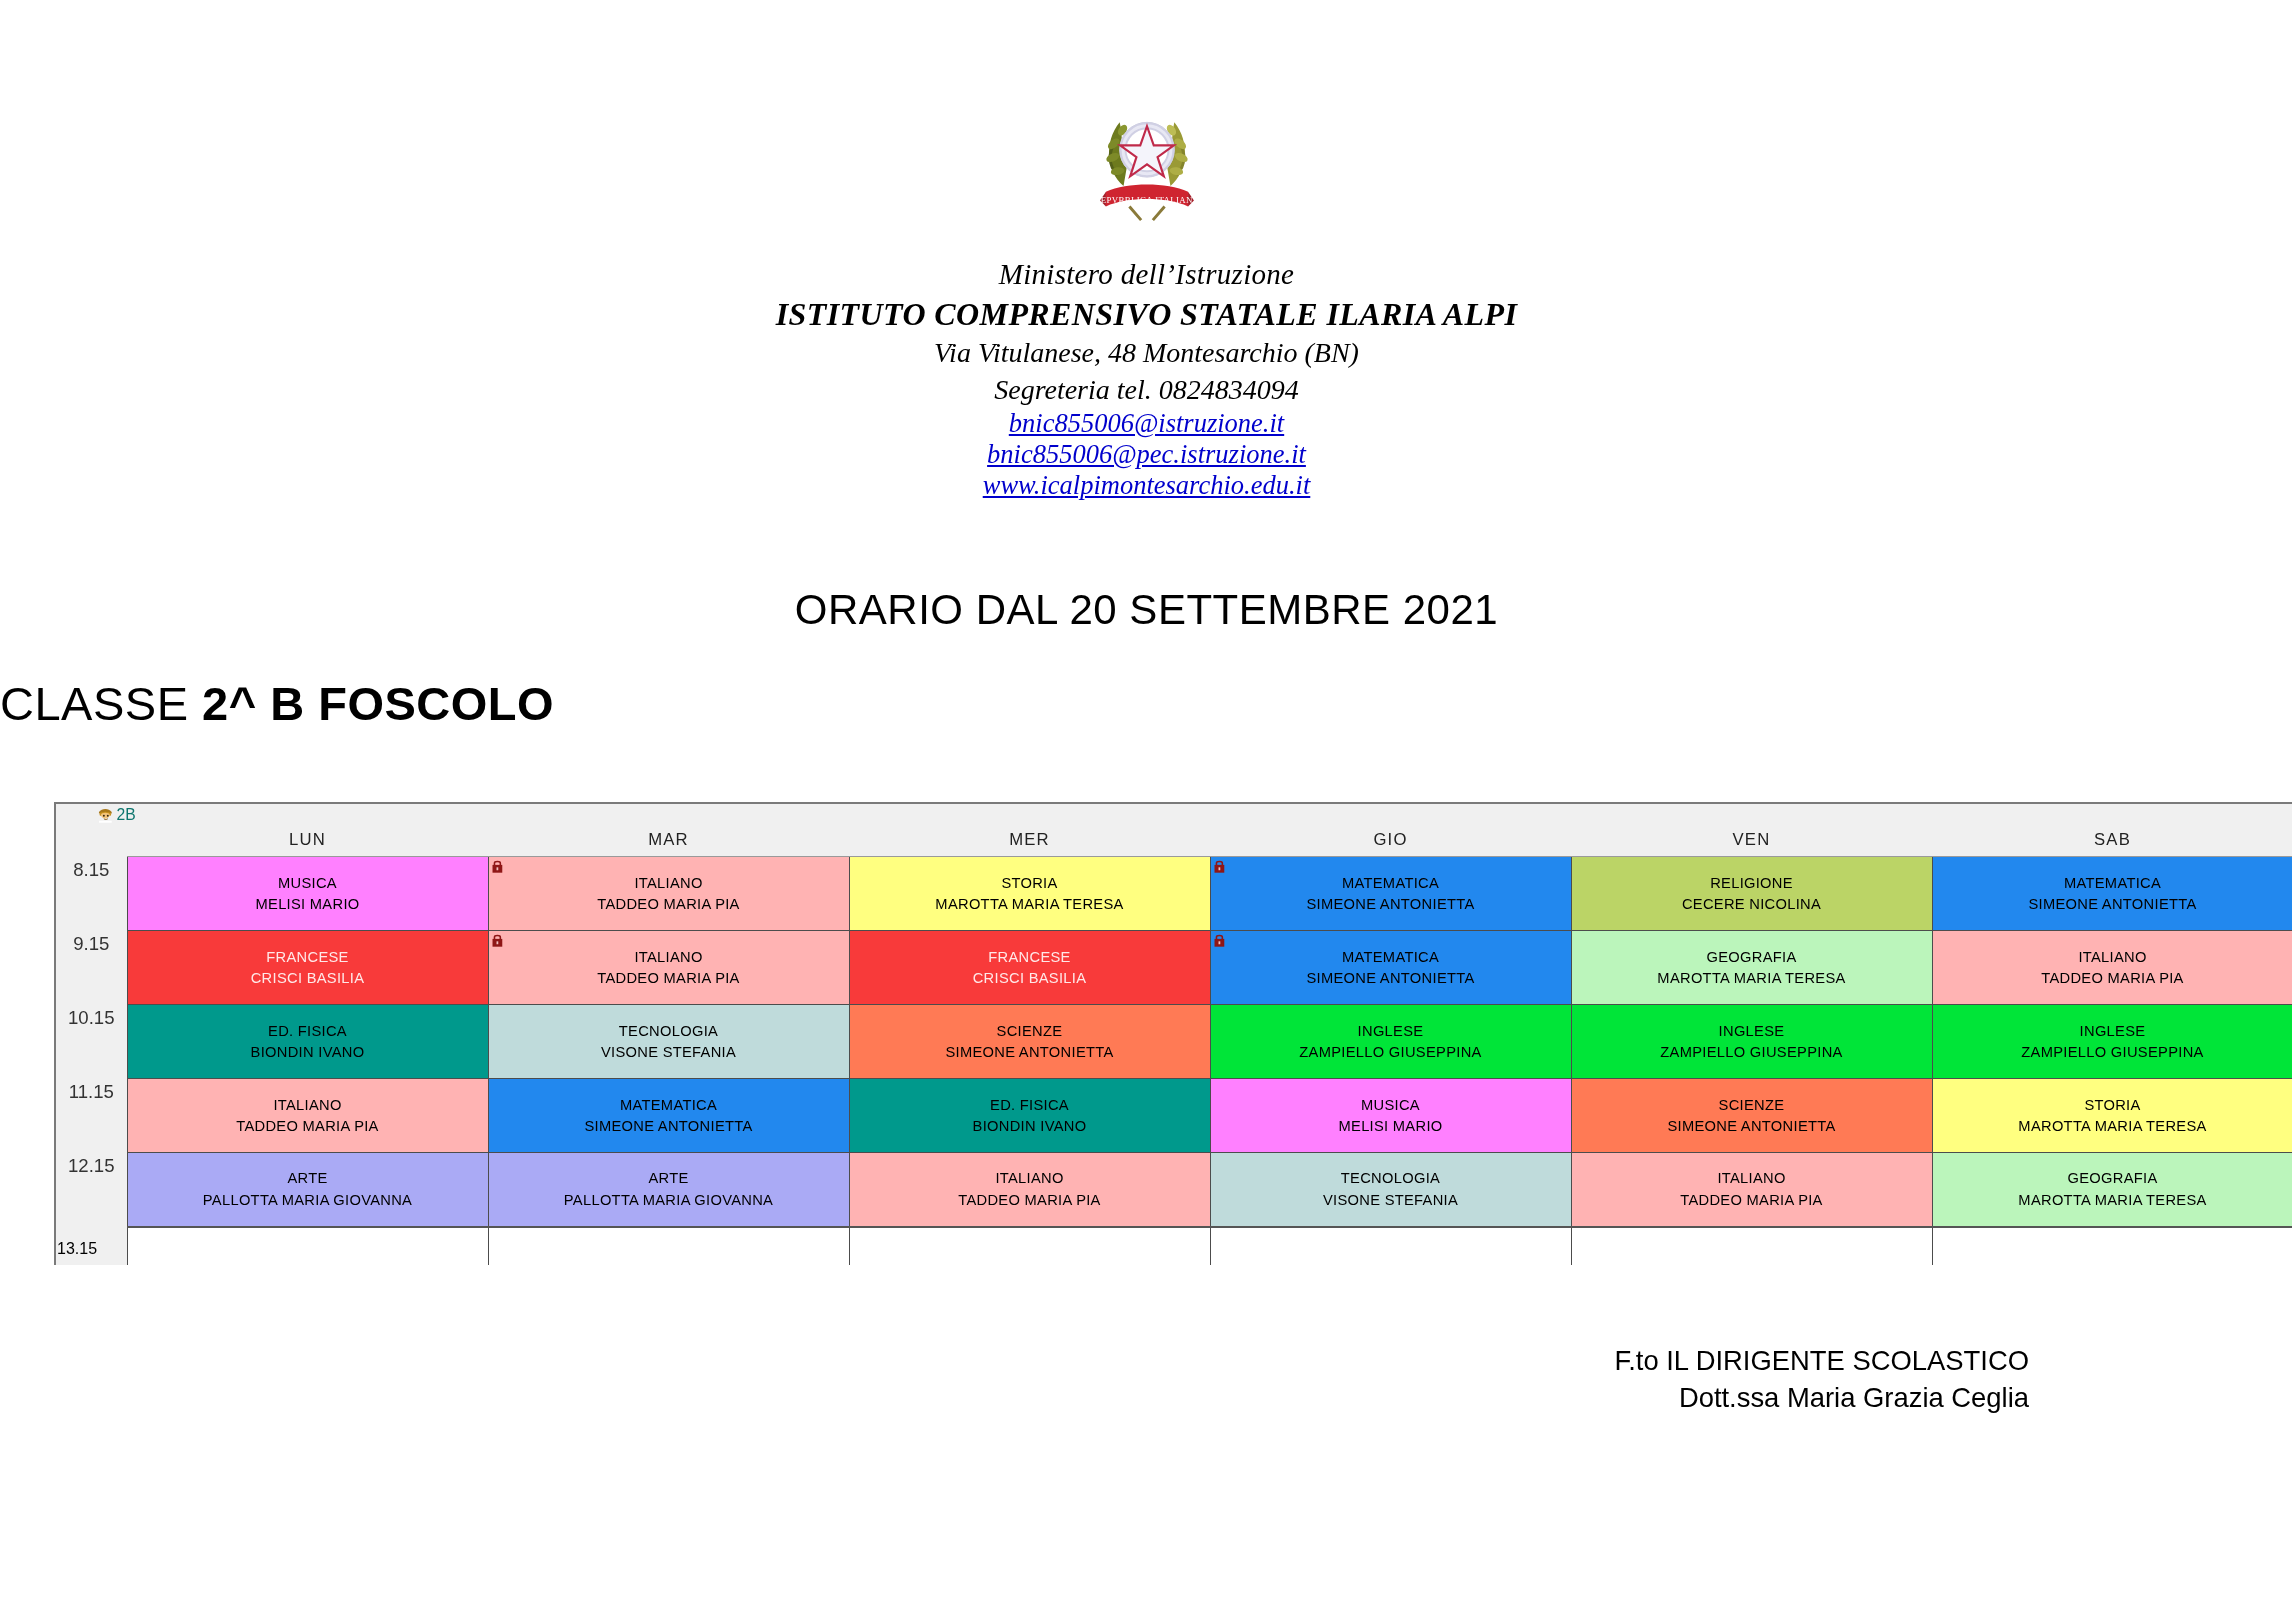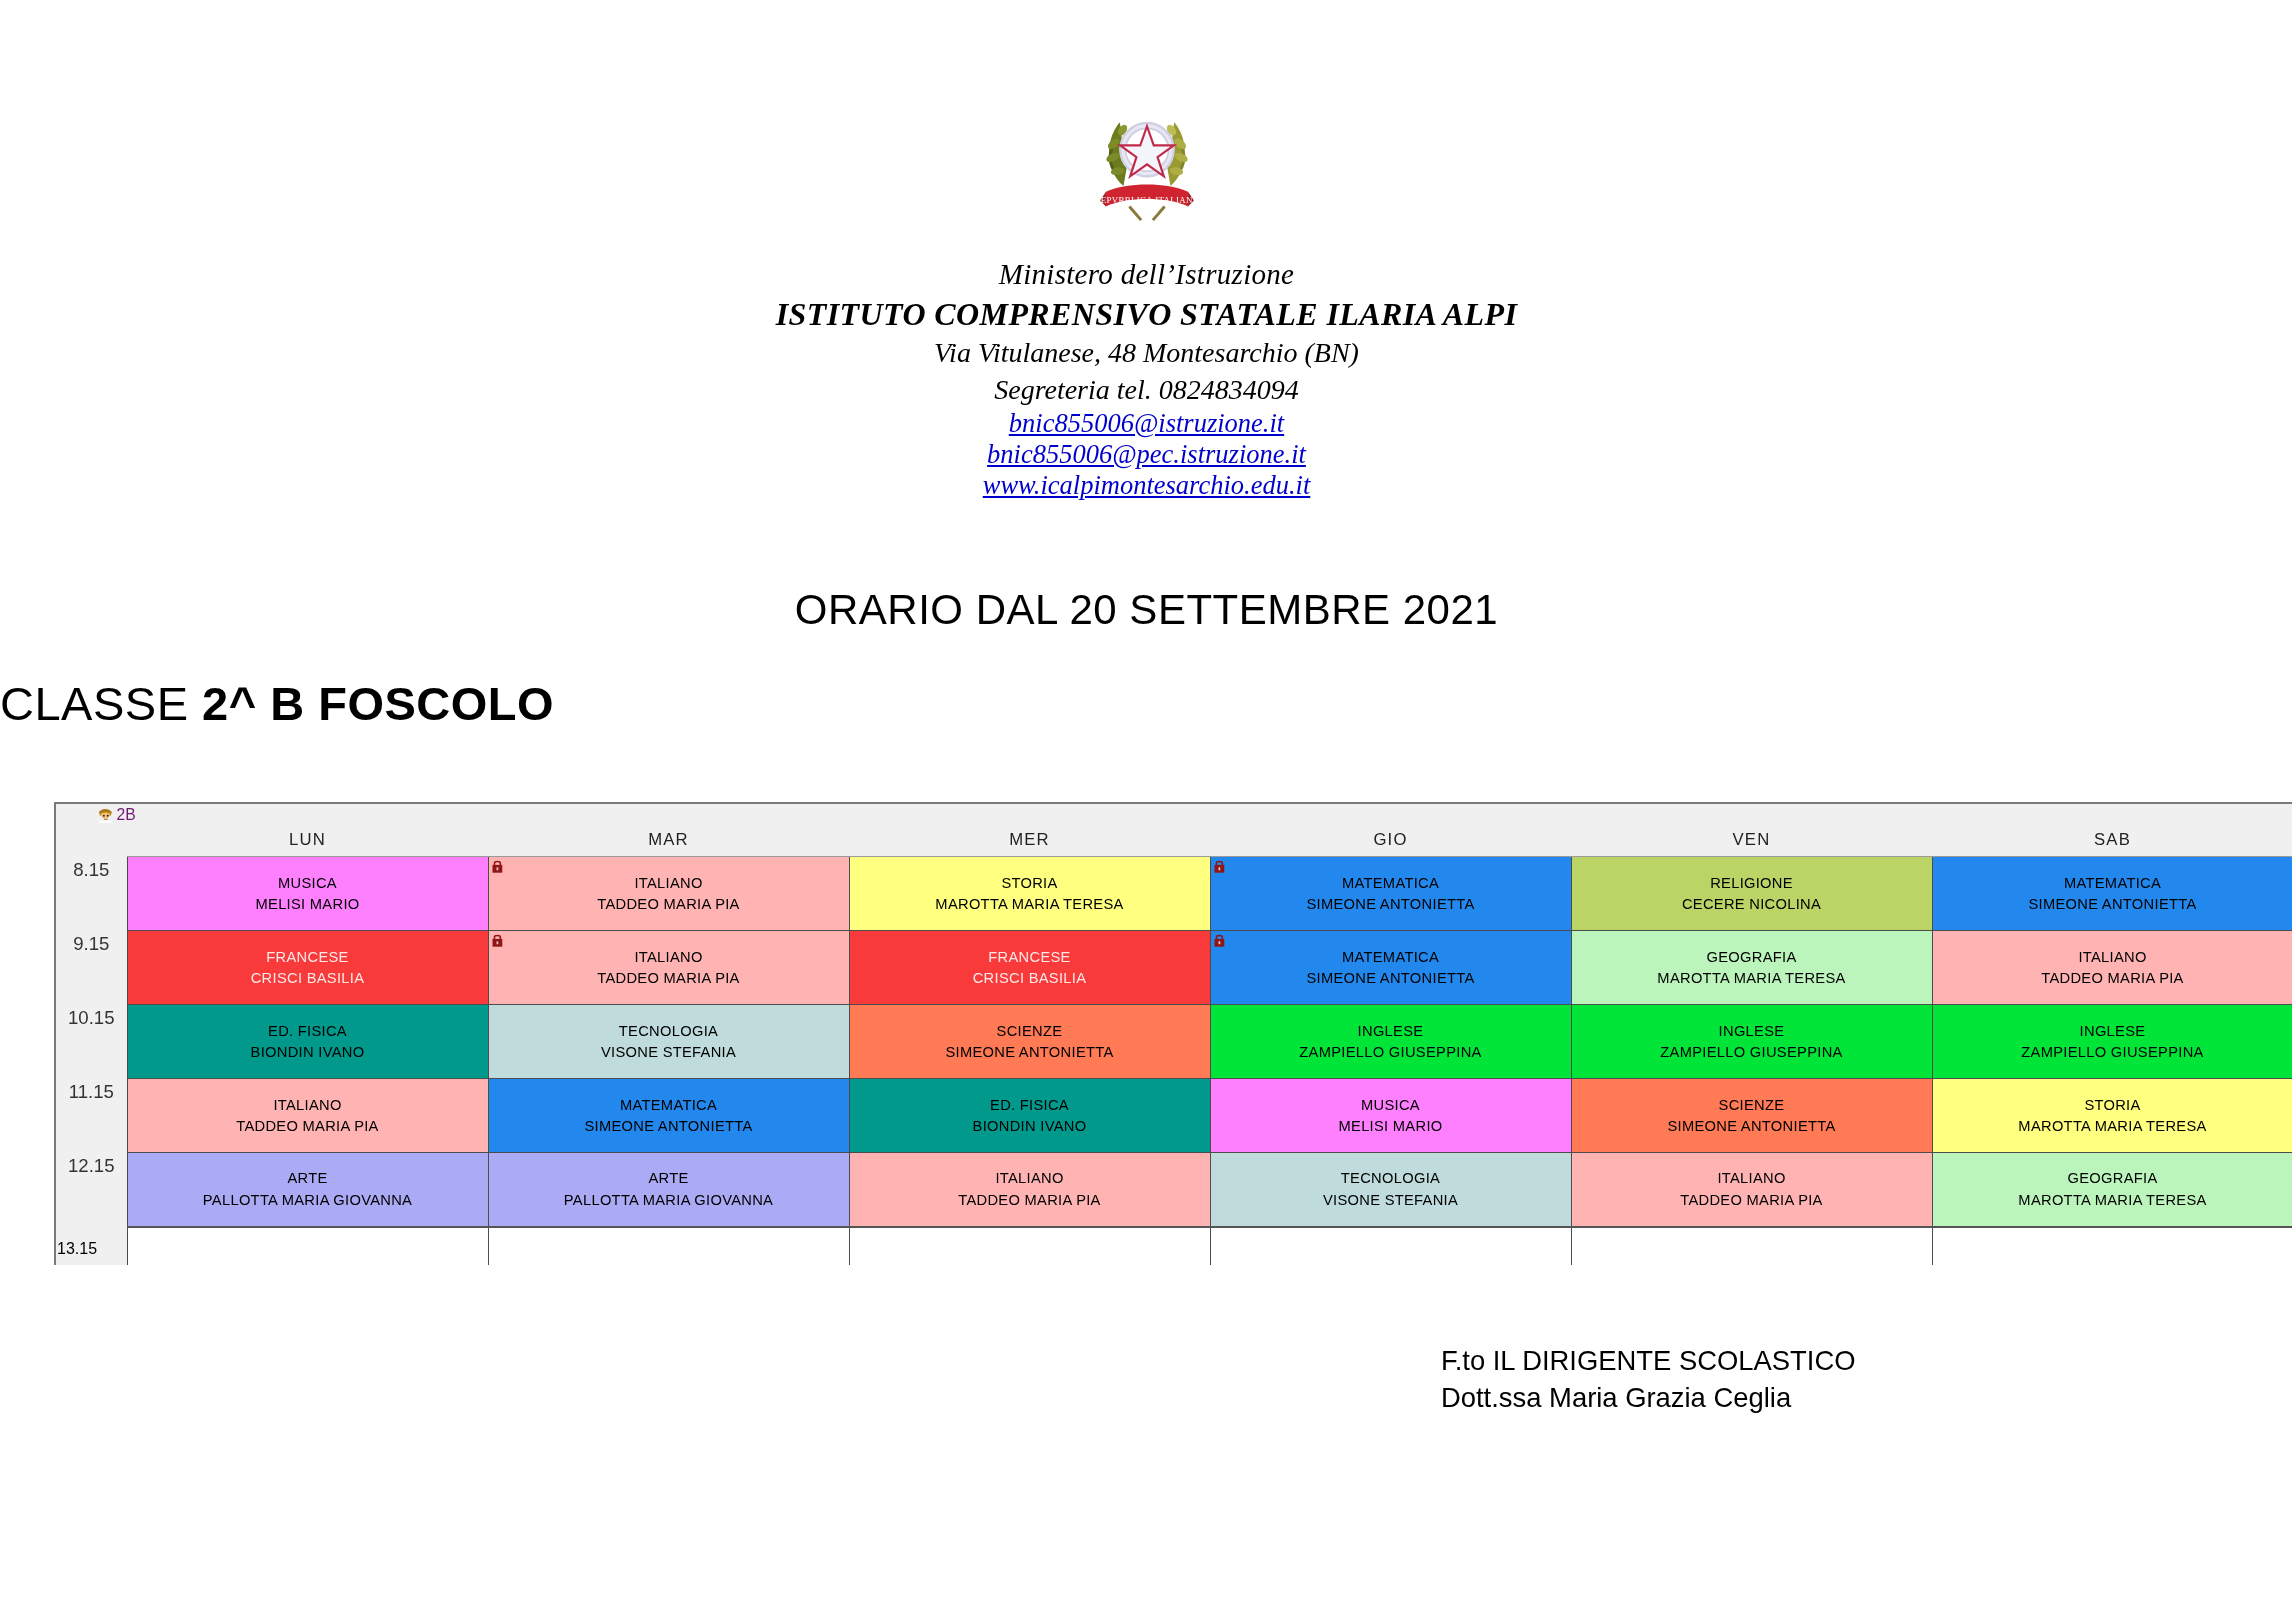--- a/index.html
+++ b/index.html
@@ -56,21 +56,21 @@
     box-sizing:border-box;
     overflow:hidden;
   }
   .grid-topbar{
     position:relative;height:25.5px;
     background:#f0f0f0;
   }
   .class-tag{
     position:absolute;left:41px;top:2px;
     display:flex;align-items:center;gap:2.9px;
-    font-size:15.7px;color:#701a75;
+    font-size:15.7px;color:#0f766e;
   }
   .face-icon{display:block;}
   .grid-table{
     border-collapse:collapse;
     table-layout:fixed;
     width:2237px;
   }
   .grid-table col.c-time{width:71px;}
   .grid-table col.c-day{width:361px;}
   .hdr-row th{
@@ -108,21 +108,21 @@
   .subj{display:block;}
   .teach{display:block;}
   .lock-icon{
     position:absolute;left:3.9px;top:2.9px;
     width:10.8px;height:12.7px;
   }
 
   
   .signature{
     position:absolute;left:1441px;top:1343px;width:588px;
-    text-align:left;font-size:27.4px;color:#000;line-height:1.35;
+    text-align:right;font-size:27.4px;color:#000;line-height:1.35;
   }
 </style>
 </head>
 <body>
 
 <div class="letterhead">
 
   <svg class="crest" viewBox="0 0 108 135">
 
     <path d="M30 95 C12 80 10 50 26 30 C30 44 26 58 34 72 Z" fill="#6d7a1e"></path>

